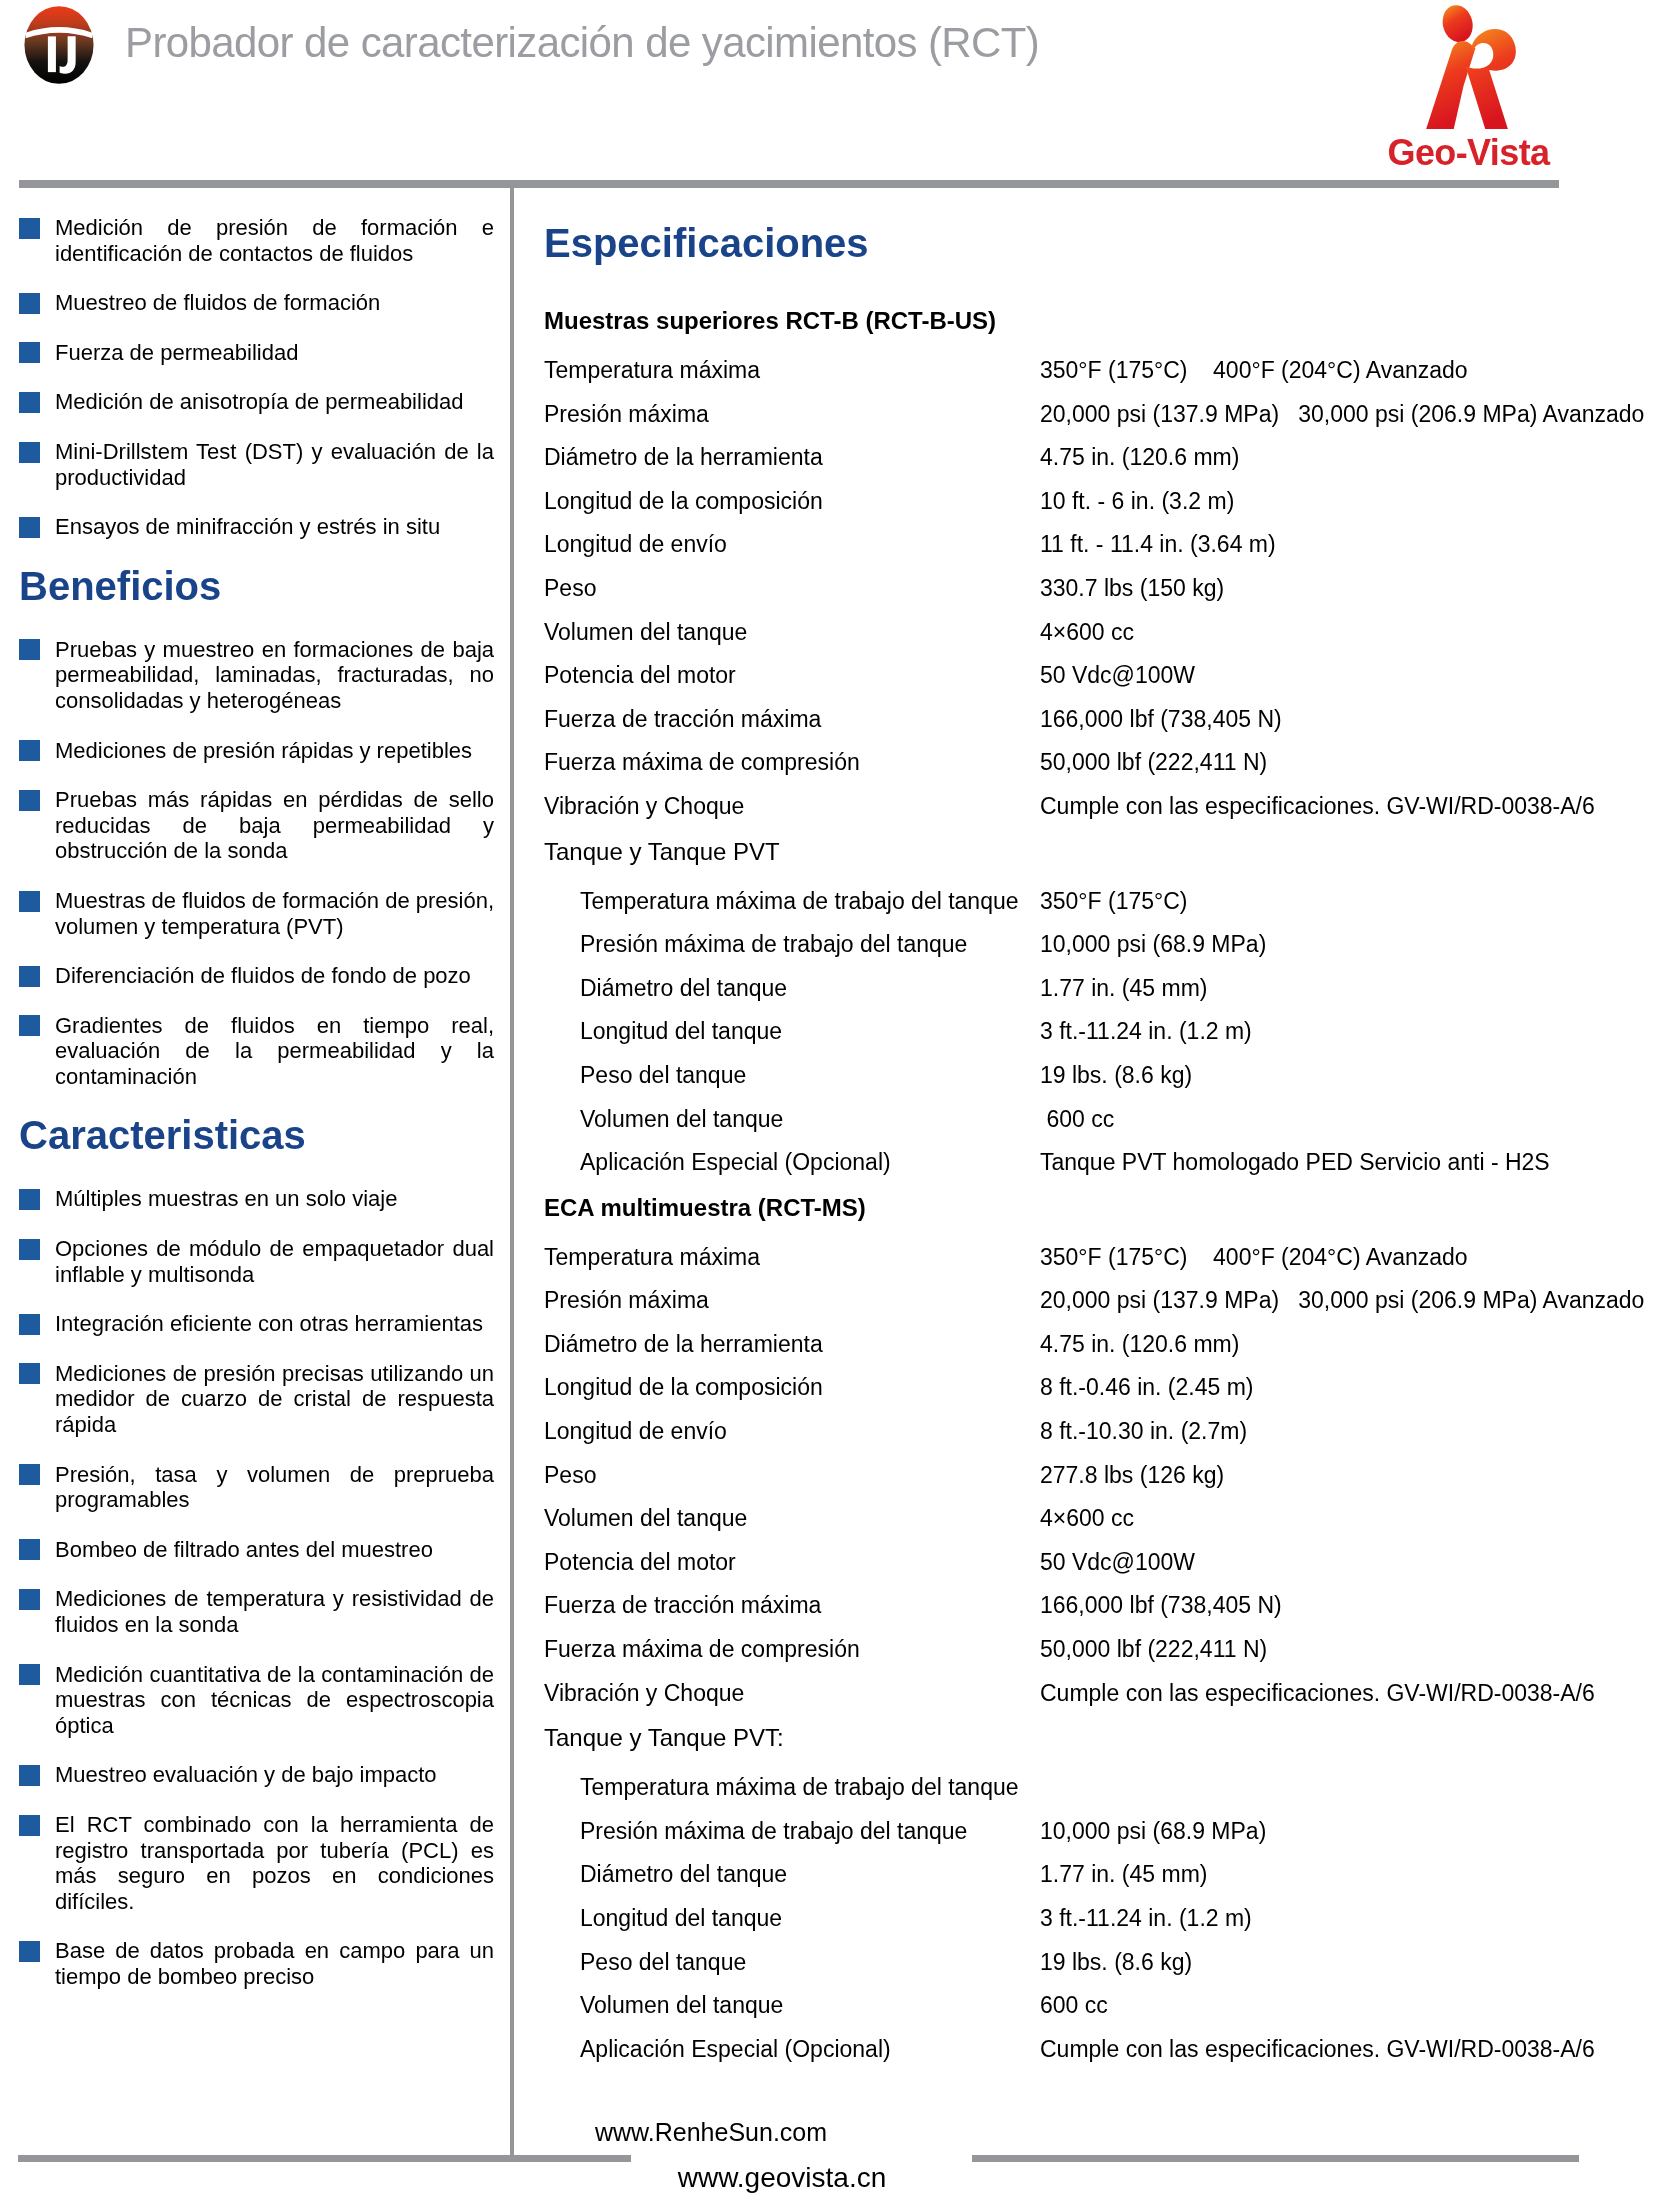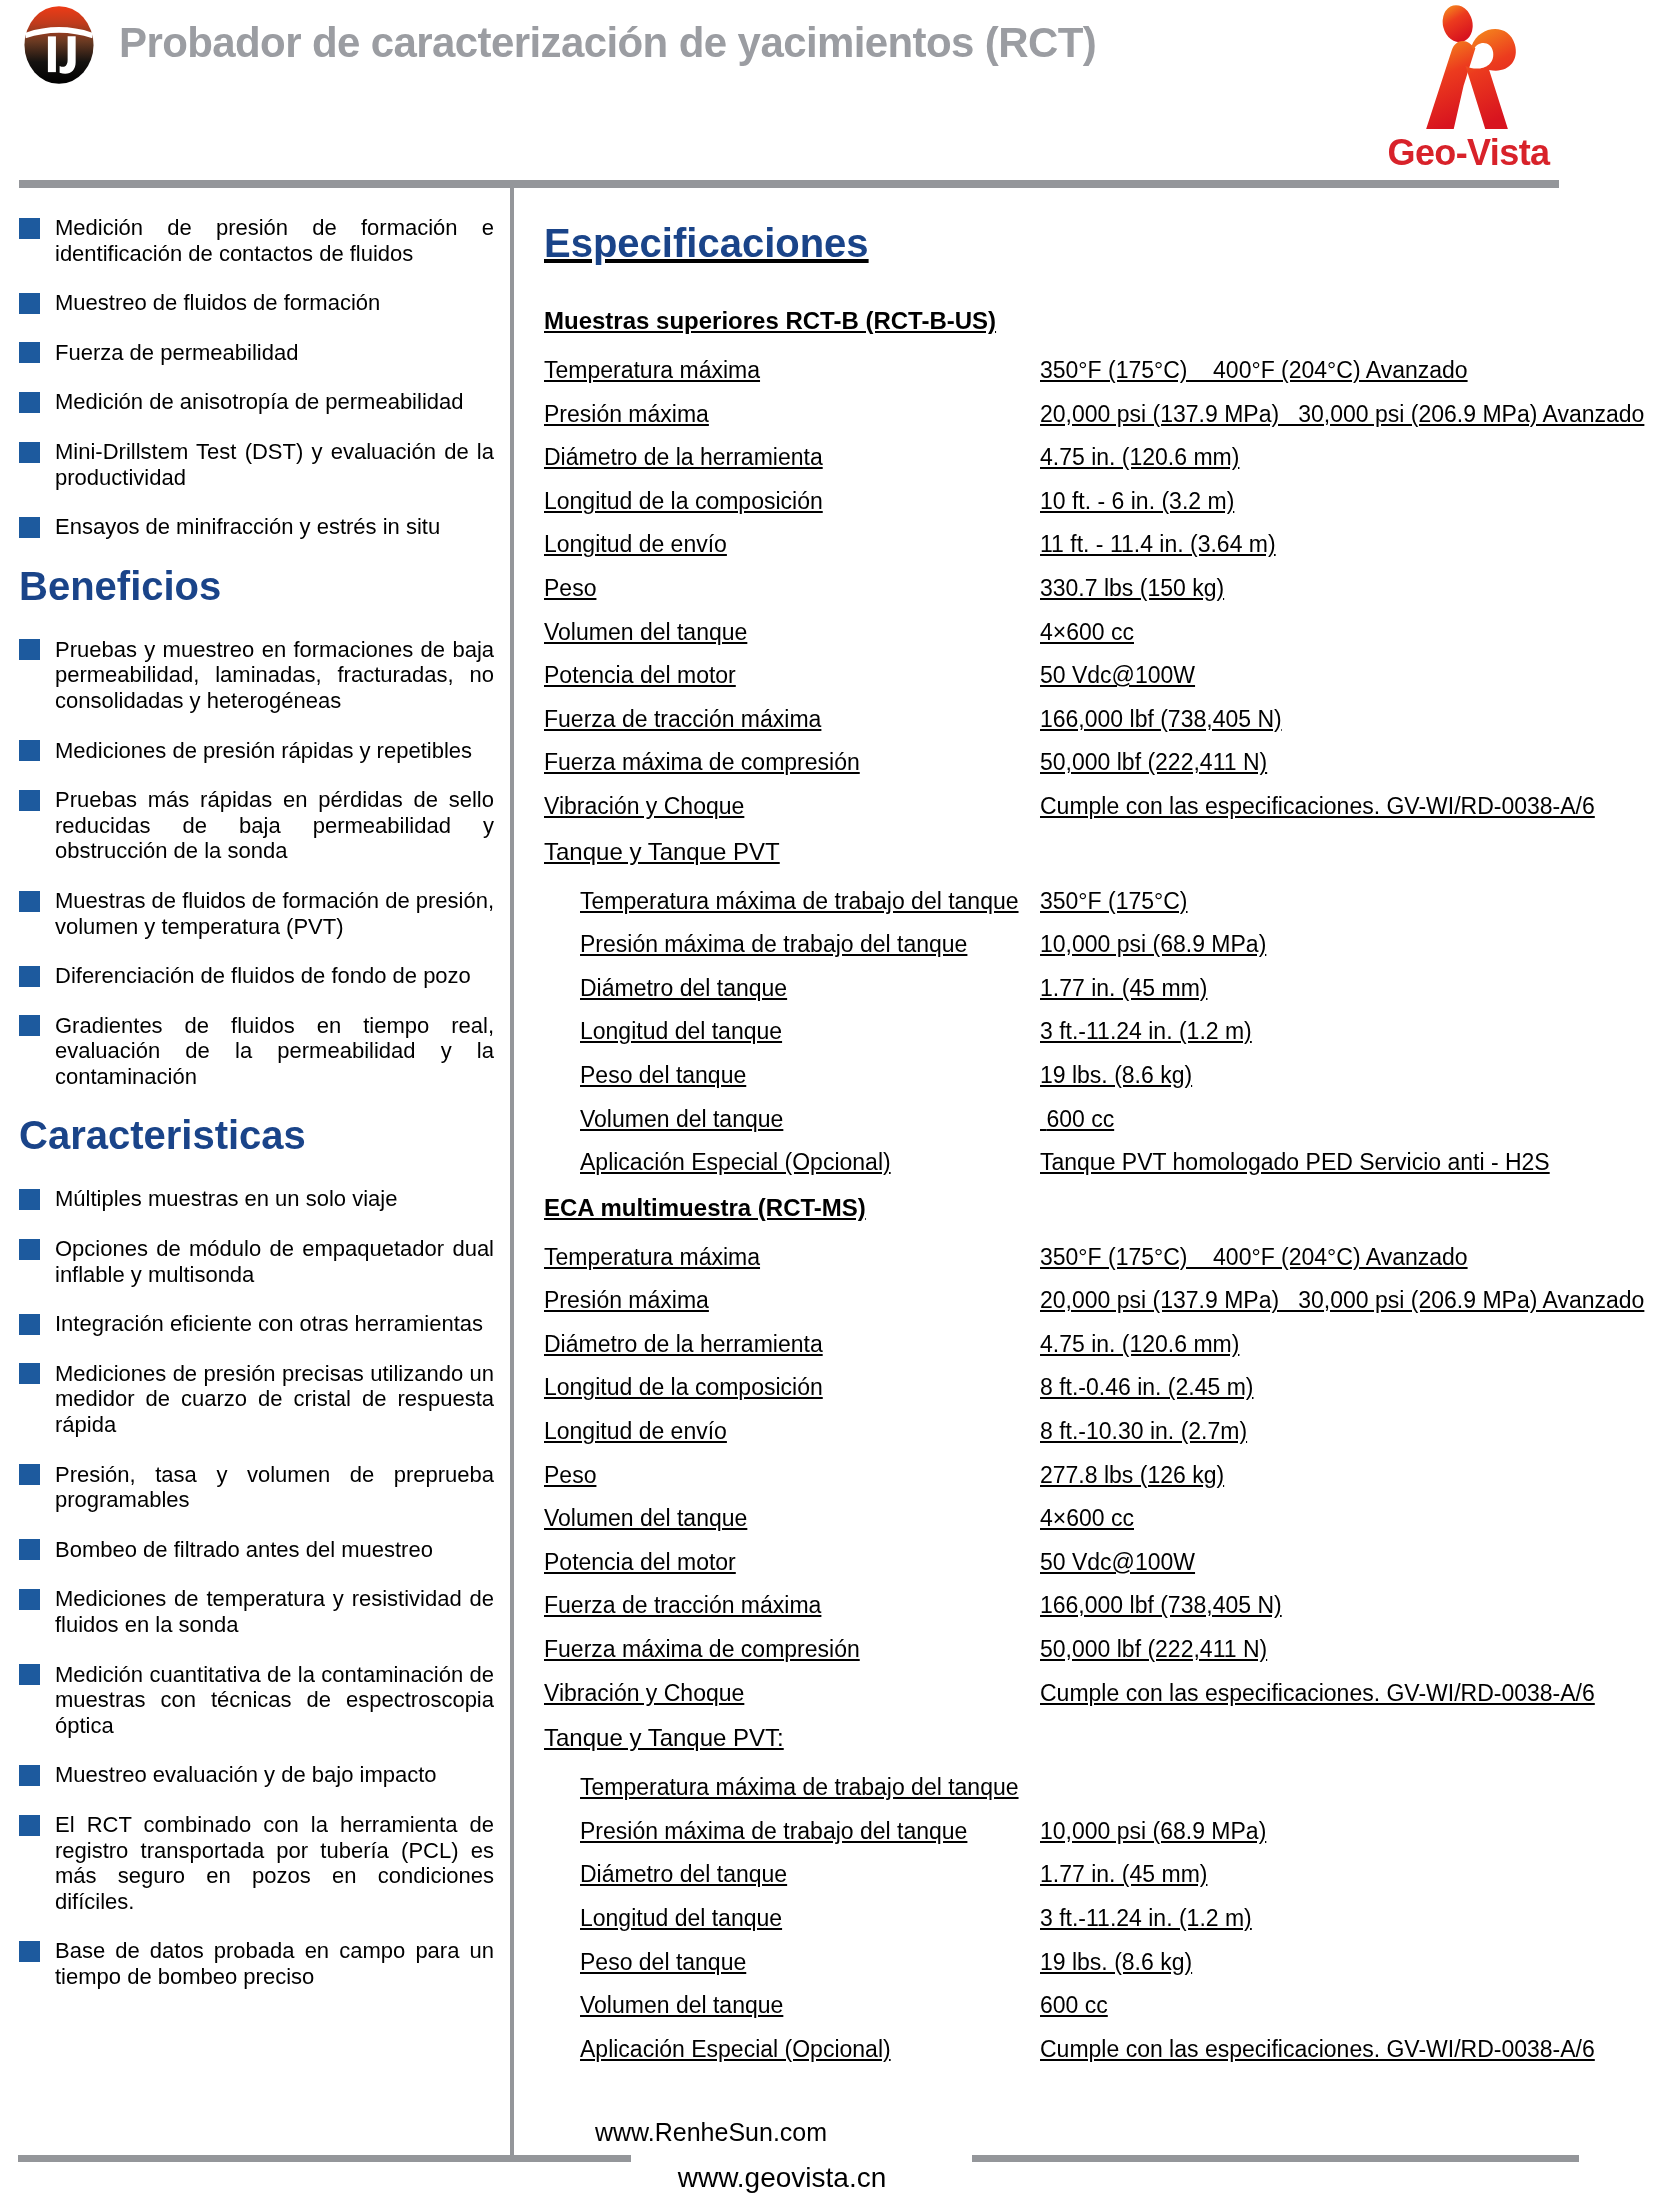--- a/index.html
+++ b/index.html
@@ -2,39 +2,39 @@
 <html style="font-size:10.2px"><head>
 <meta charset="utf-8">
 <style>
   html,body{margin:0;padding:0;background:#fff;}
   body{width:1661px;height:2205px;position:relative;overflow:hidden;
        font-family:"Liberation Sans",sans-serif;color:#000;}
   .page{position:absolute;inset:0;background:#fff;}
 
   
   .company-logo{position:absolute;left:22px;top:3.8px;width:74px;height:82px;}
-  .page-title{position:absolute;left:119px;top:19px;width:1216px;margin:0;
-              font-size:42px;font-weight:bold;letter-spacing:-0.6px;color:#9b9da2;}
+  .page-title{position:absolute;left:125px;top:19px;width:1216px;margin:0;
+              font-size:42px;font-weight:normal;letter-spacing:-0.6px;color:#9b9da2;}
   .brand{position:absolute;left:1331px;top:2.6px;width:275px;text-align:center;}
   .brand svg{width:147px;height:128px;display:block;margin:0 auto;}
   .brand-word{font-size:36px;font-weight:bold;color:#d8222a;
               letter-spacing:-0.6px;margin-top:1.3px;}
   .header-bar{position:absolute;left:19px;top:180px;width:1540px;height:7.7px;background:#94969a;}
   .col-divider{position:absolute;left:510px;top:188px;width:3.8px;height:1967px;background:#94969a;}
 
   
   .left-col{position:absolute;left:19px;top:215px;width:475px;}
   .sec-head{font-size:40px;font-weight:bold;color:#1a4489;margin:12.8px 0 28px 0;}
   .sec-head:first-child{margin-top:0;}
   .bullet-item{position:relative;padding-left:36px;margin-bottom:24px;}
   .bullet-sq{position:absolute;left:0;top:2.6px;width:21px;height:21px;background:#1d5a9e;}
   .bullet-text{display:block;font-size:22px;line-height:25.6px;text-align:justify;}
 
   
-  .right-col{position:absolute;left:544px;top:221px;width:1106px;text-decoration:underline;}
+  .right-col{position:absolute;left:544px;top:221px;width:1106px;}
   .spec-head{font-size:40px;font-weight:bold;color:#1a4489;margin:0 0 41px 0;}
   .subhead{font-size:24px;line-height:28px;margin:18px 0 23px 0;}
   .subhead.bold{font-weight:bold;}
   .subhead:first-of-type{margin-top:0;}
   .spec-row{display:grid;grid-template-columns:496px 1fr;margin-bottom:18px;}
   .spec-row .lab,.spec-row .val{font-size:23px;line-height:25.6px;white-space:pre-wrap;}
   .spec-row.indent .lab{padding-left:36px;}
 
   
   .rule-left{position:absolute;left:18px;top:2155px;width:613px;height:7px;background:#94969a;}

